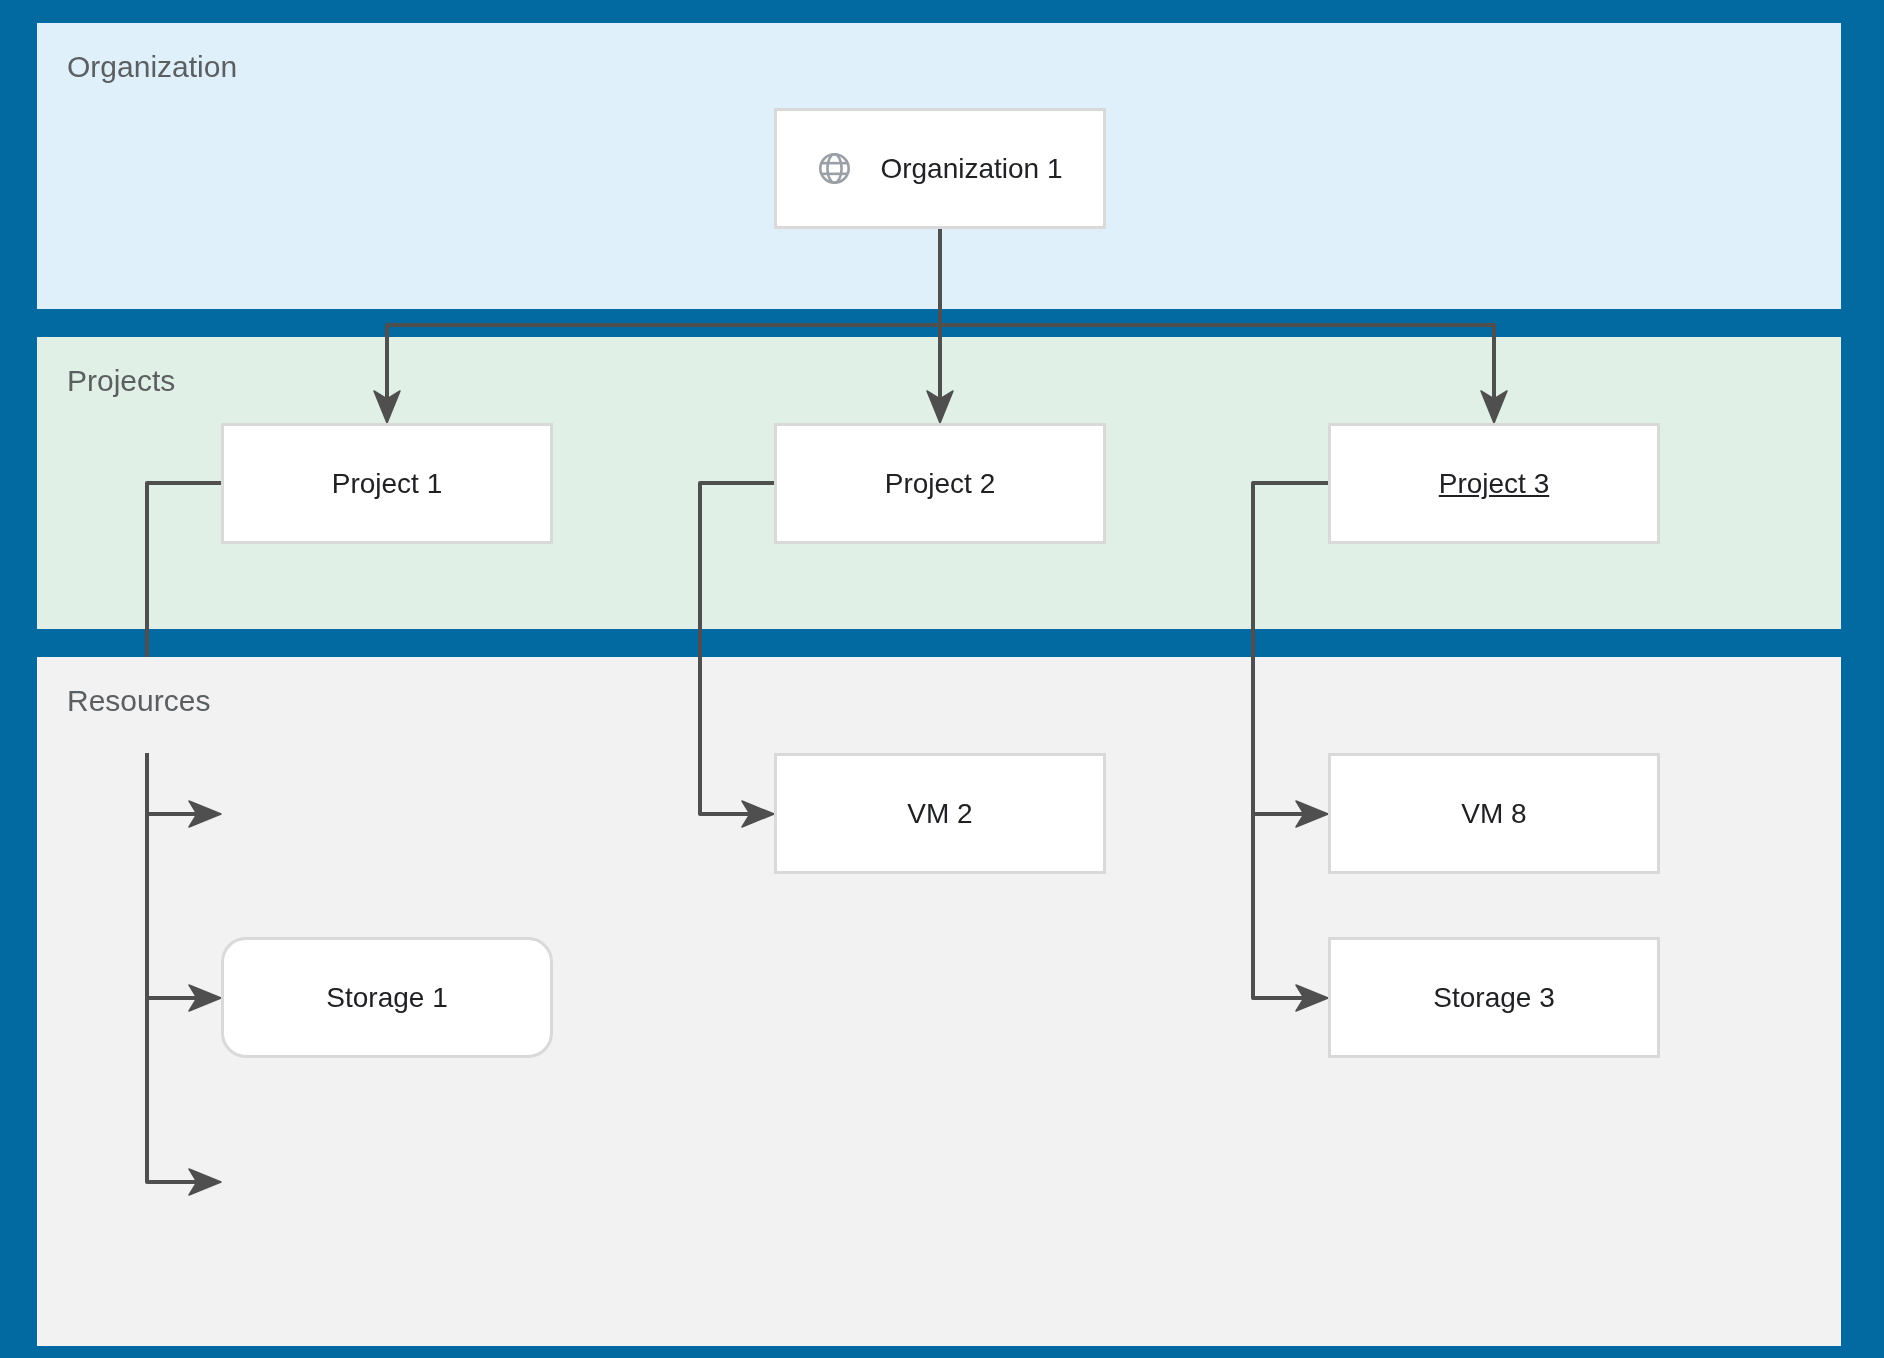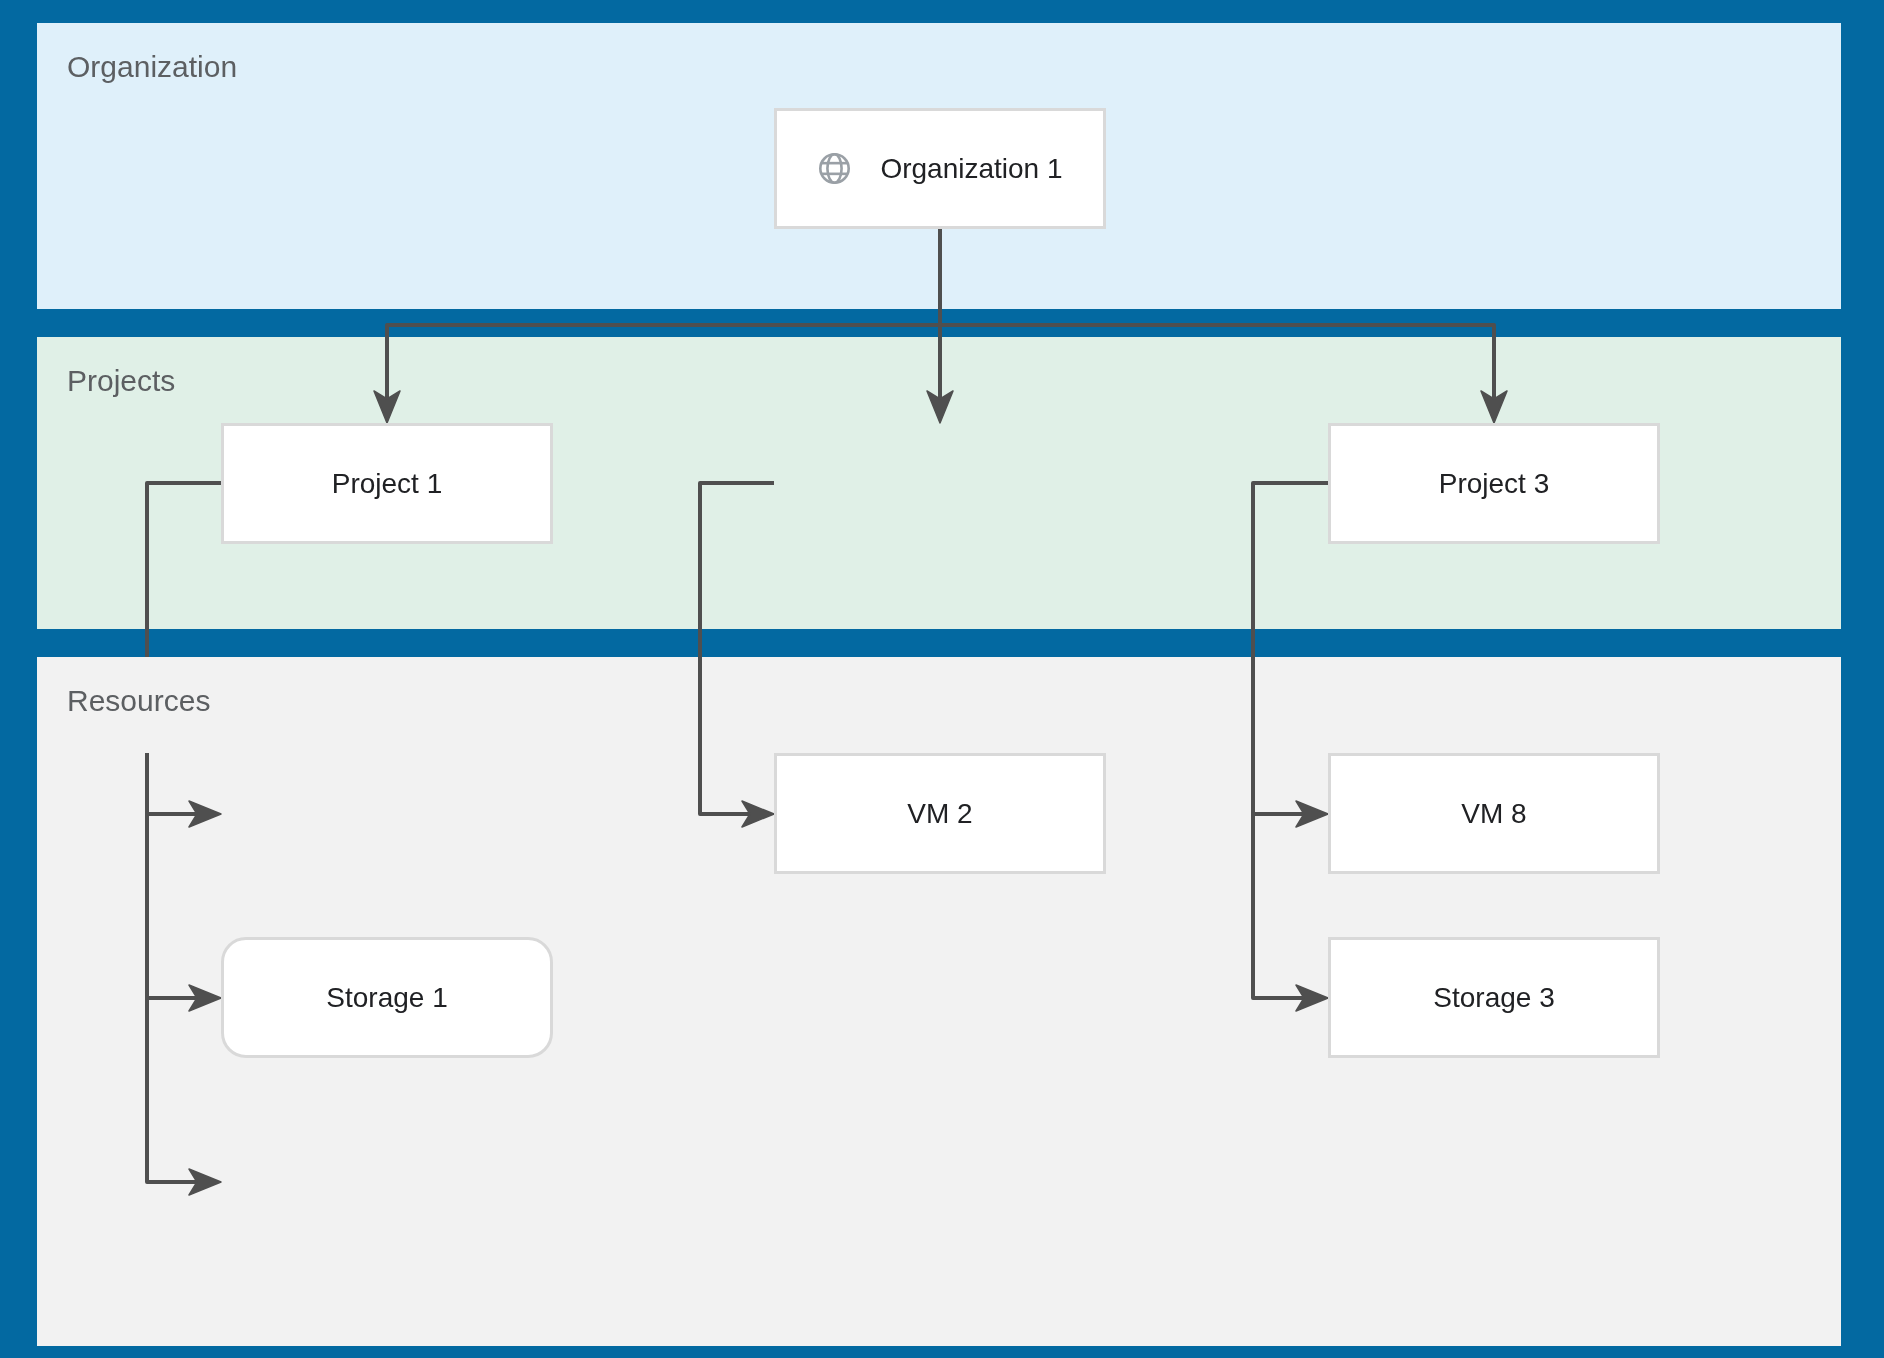--- a/index.html
+++ b/index.html
@@ -56,21 +56,21 @@
     align-items: center;
     justify-content: center;
     gap: 28px;
     font-size: 28px;
     color: #202124;
     z-index: 2;
   }
   .node-organization1 { left: 774px;  top: 108px; }
   .node-project1      { left: 221px;  top: 423px; }
   .node-project2      { left: 774px;  top: 423px; }
-  .node-project3      { left: 1328px; top: 423px; }
+  .node-project3      { left: 1328px; top: 423px; text-decoration: underline; }
   .node-vm1           { left: 221px;  top: 753px; }
   .node-storage1      { left: 221px;  top: 937px; border-radius: 25px; }
   .node-backup1       { left: 221px;  top: 1122px; }
   .node-vm2           { left: 774px;  top: 753px; }
   .node-vm3           { left: 1328px; top: 753px; }
   .node-storage3      { left: 1328px; top: 937px; }
   .globe {
     width: 35px;
     height: 35px;
     flex: 0 0 auto;
@@ -135,20 +135,23 @@
       <ellipse cx="18" cy="18" rx="7.3" ry="14.6"></ellipse>
       <line x1="4.6" y1="12.5" x2="31.4" y2="12.5"></line>
       <line x1="4.6" y1="23.5" x2="31.4" y2="23.5"></line>
     </svg>
     <span>Organization 1</span>
   </div>
 
   <div class="node node-project1">
     <span>Project 1</span>
   </div>
+  <div class="node node-project2">
+    <span>Project 2</span>
+  </div>
   <div class="node node-project3">
     <span>Project 3</span>
   </div>
 
   <div class="node node-storage1">
     <span>Storage 1</span>
   </div>
 
   <div class="node node-vm2">
     <span>VM 2</span>

